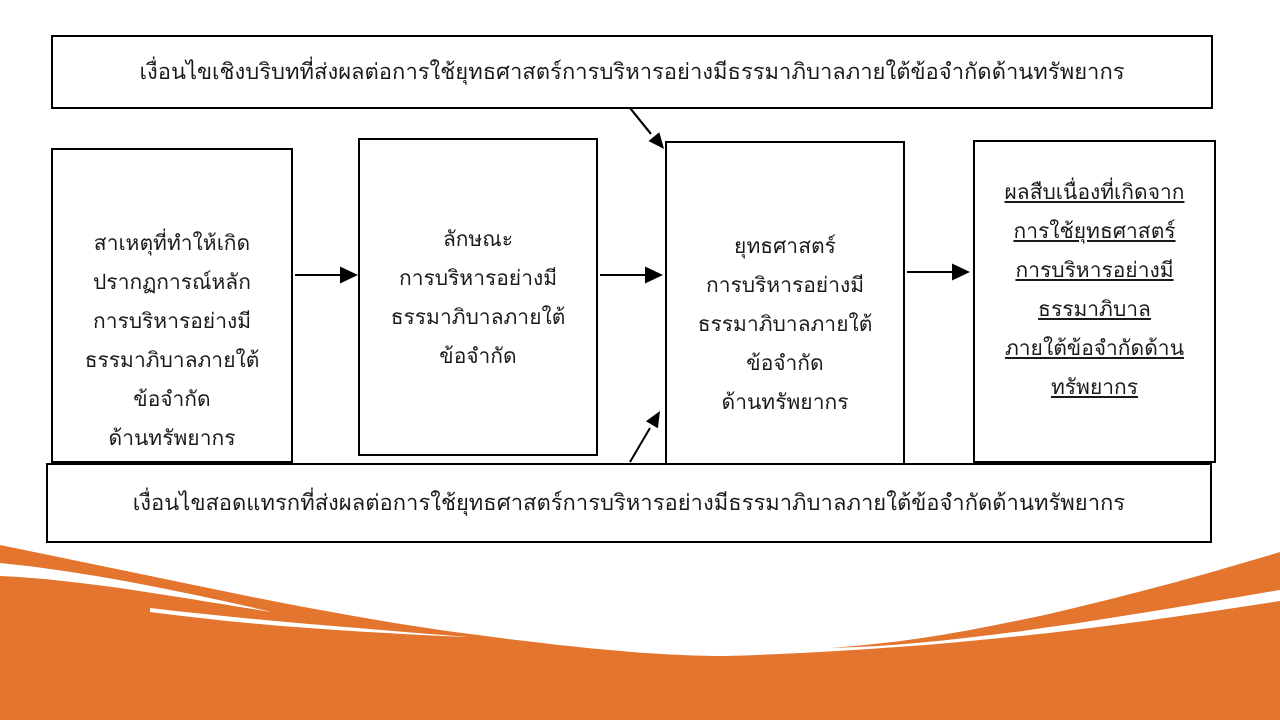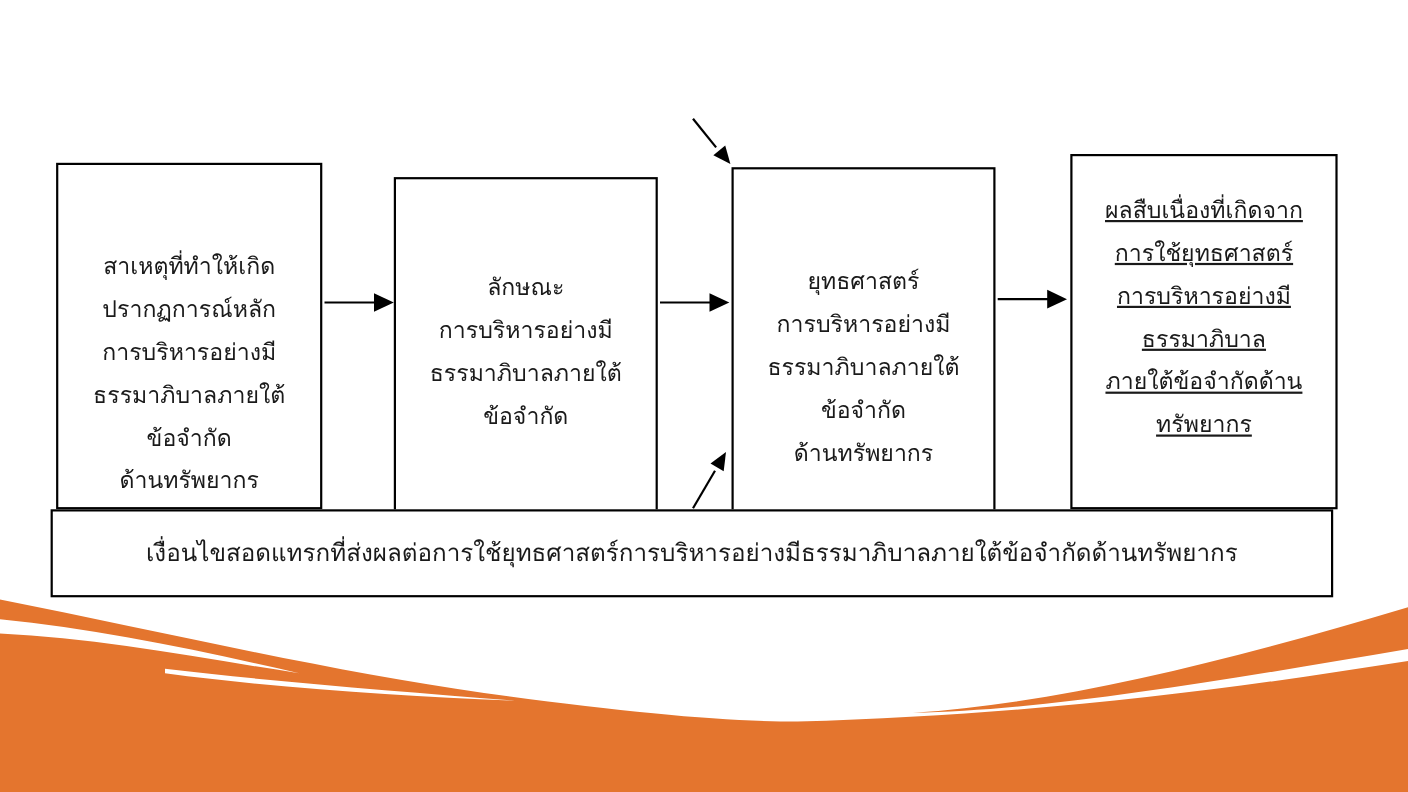--- a/index.html
+++ b/index.html
@@ -29,22 +29,22 @@
   .flow-box {
     font-size: 21px;
     line-height: 39px;
     white-space: pre-line;
     padding: 4px 6px;
   }
   .flow-box.align-high { align-items: flex-start; }
   .flow-box.align-high .box-text { padding-top: 26px; text-decoration: underline; }
   #bar-top    { left: 51px;  top: 35px;  width: 1162px; height: 74px; }
   #box-1      { left: 51px;  top: 148px; width: 242px;  height: 315px; align-items: flex-end; }
-  #box-2      { left: 358px; top: 161px; width: 240px;  height: 318px; }
-  #box-3      { left: 665px; top: 152px; width: 240px;  height: 364px; }
+  #box-2      { left: 358px; top: 138px; width: 240px;  height: 318px; }
+  #box-3      { left: 665px; top: 141px; width: 240px;  height: 364px; }
   #box-4      { left: 973px; top: 140px; width: 243px;  height: 323px; }
   #bar-bottom { left: 46px;  top: 463px; width: 1166px; height: 80px; align-items: center; }
   .arrow-layer {
     position: absolute; left: 0; top: 0;
     width: 1280px; height: 720px;
     pointer-events: none;
   }
   .arrow-layer line { stroke: #000000; stroke-width: 2px; }
   .arrow-layer polygon { fill: #000000; }
   .wave-footer {
@@ -53,20 +53,23 @@
     pointer-events: none;
   }
   .wave-footer path.orange { fill: var(--accent, #e4752e); }
   .wave-footer path.white-slit { fill: #ffffff; }
 </style>
 </head>
 <body>
 
 <div class="slide">
 
+  <div class="diagram-box condition-bar" id="bar-top">
+    <span class="box-text">เงื่อนไขเชิงบริบทที่ส่งผลต่อการใช้ยุทธศาสตร์การบริหารอย่างมีธรรมาภิบาลภายใต้ข้อจำกัดด้านทรัพยากร</span>
+  </div>
 
   <div class="diagram-box flow-box" id="box-1">
     <span class="box-text">สาเหตุที่ทำให้เกิด
 ปรากฏการณ์หลัก
 การบริหารอย่างมี
 ธรรมาภิบาลภายใต้
 ข้อจำกัด
 ด้านทรัพยากร</span>
   </div>
 

